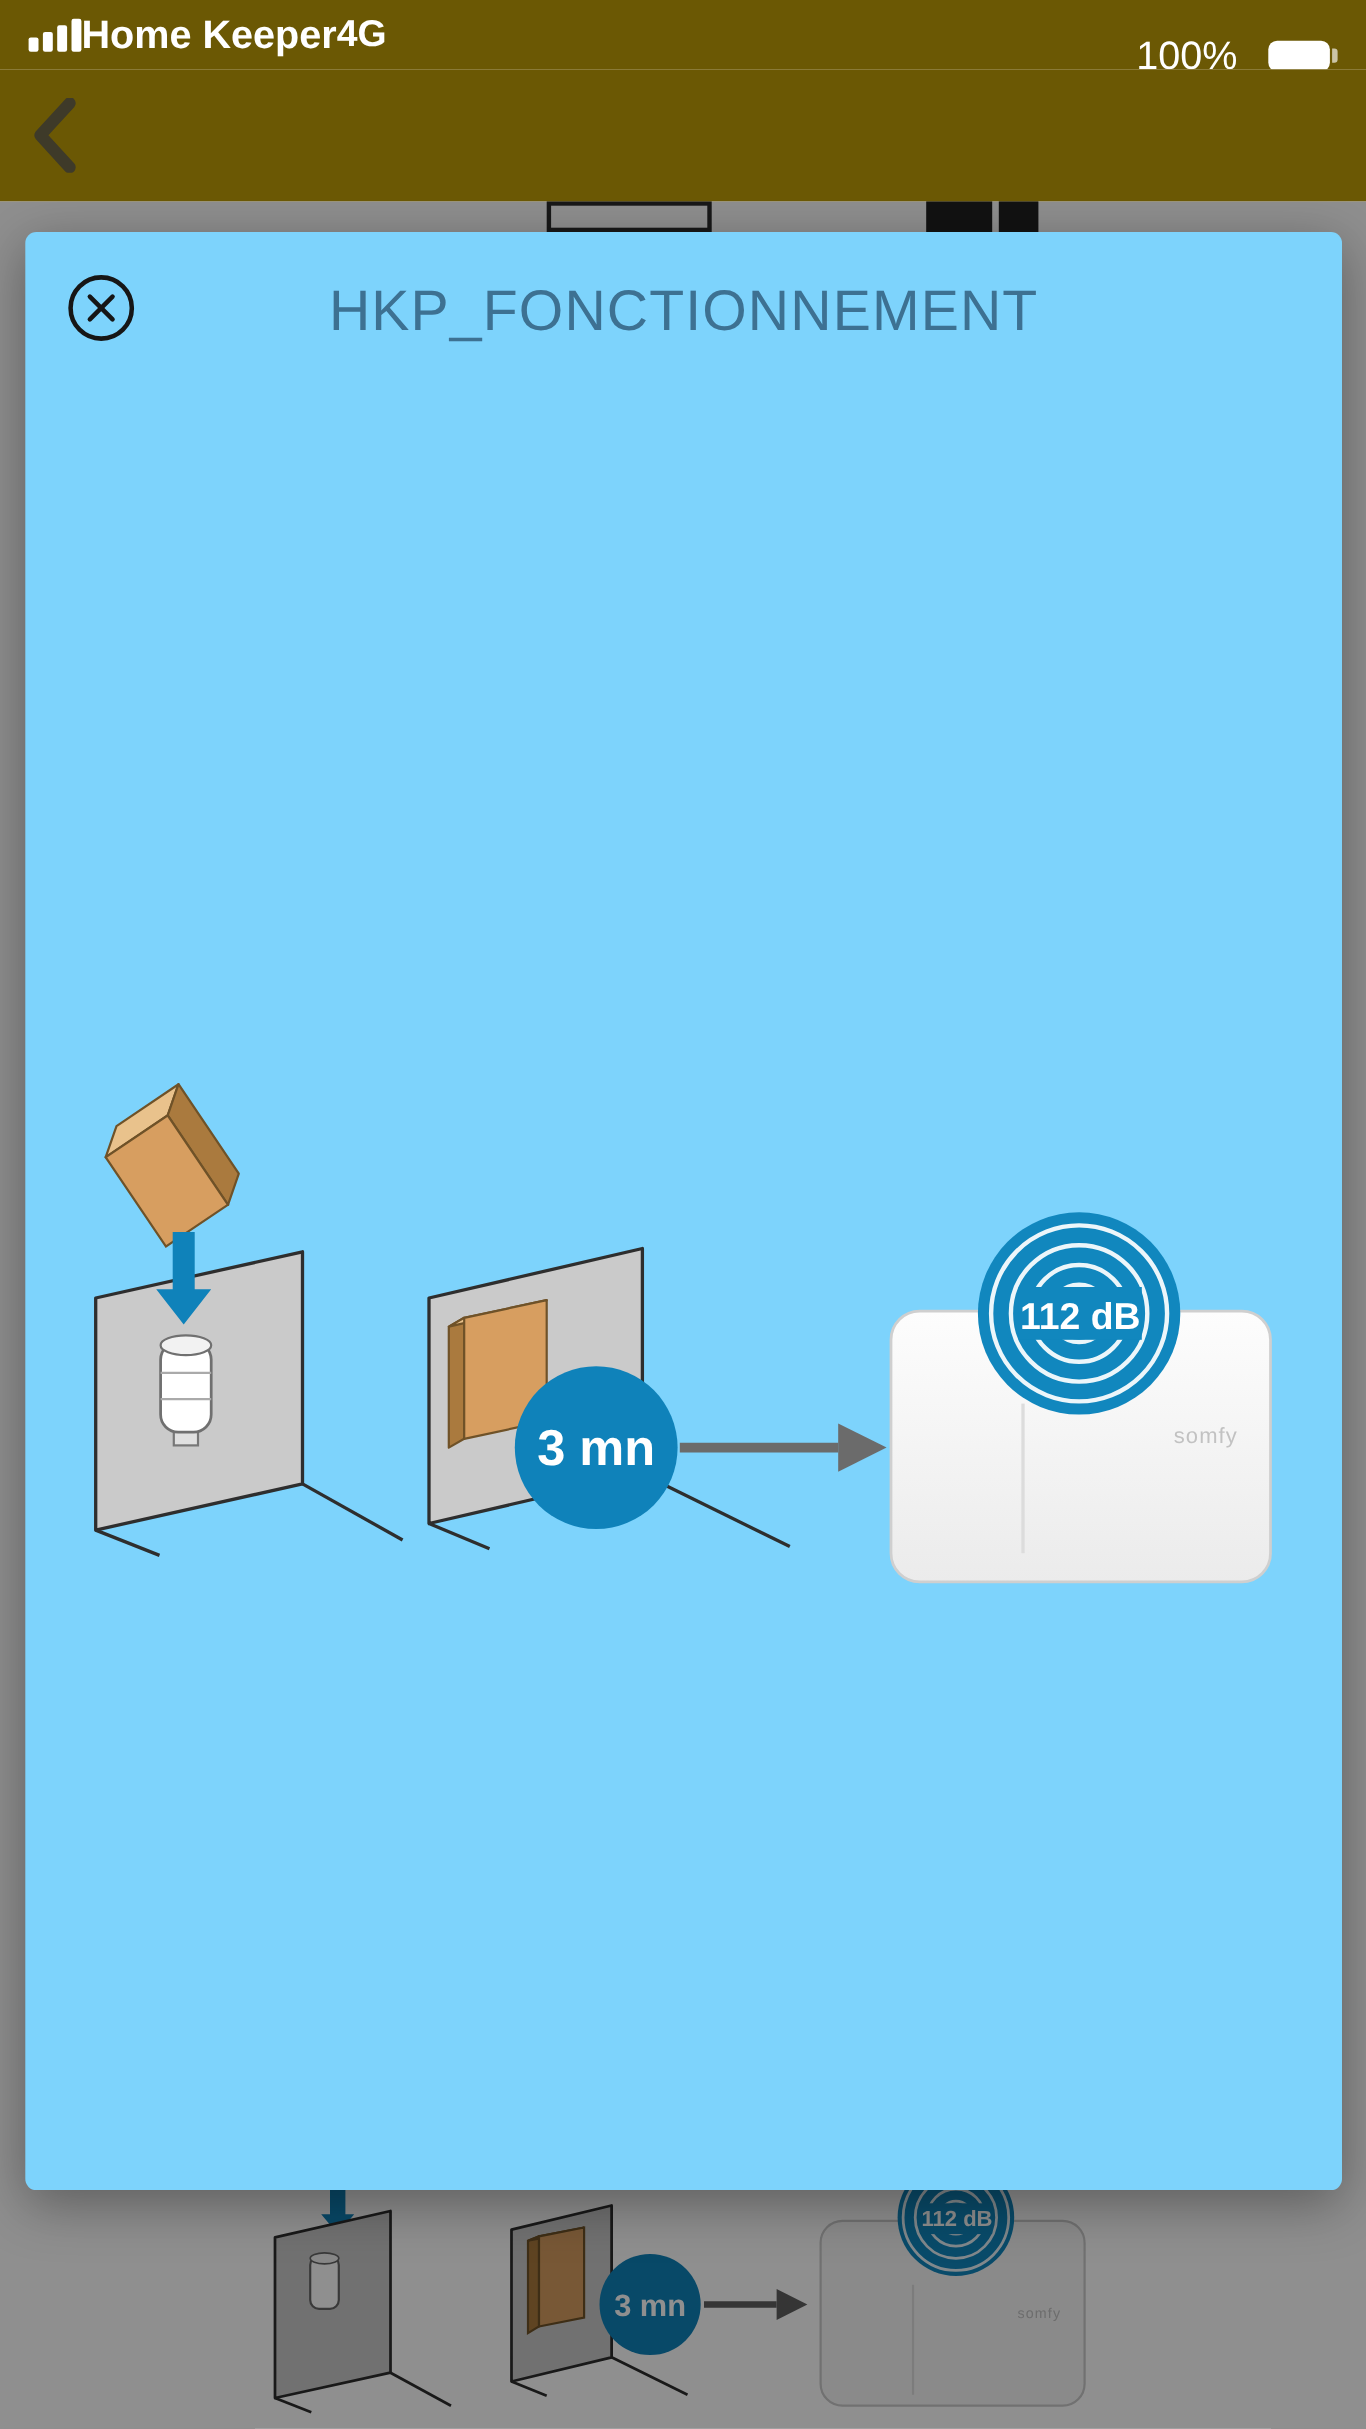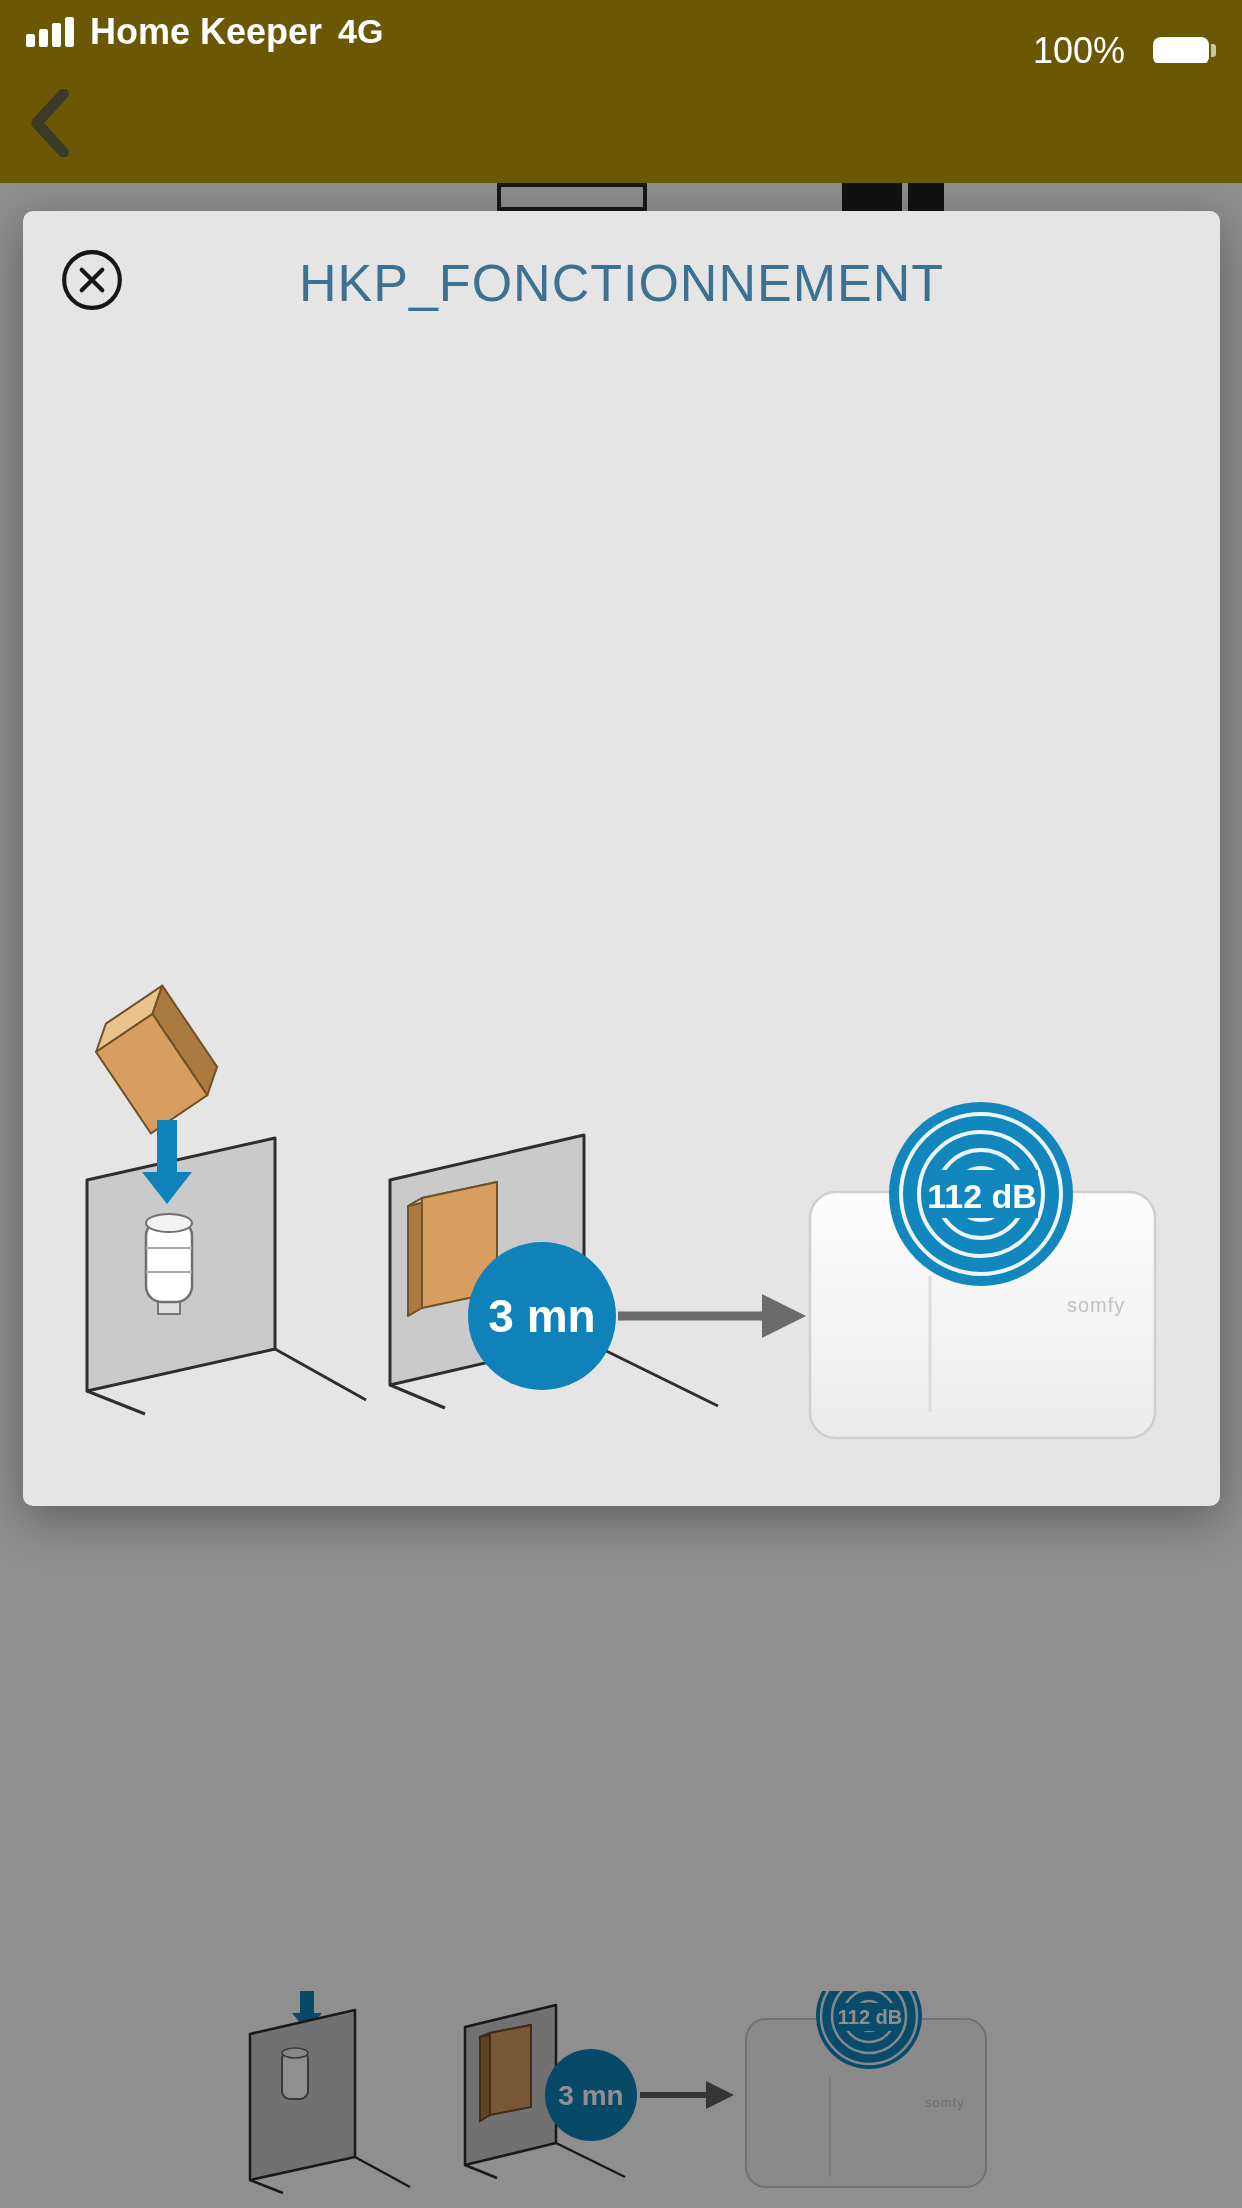--- a/index.html
+++ b/index.html
@@ -5,21 +5,21 @@
   html,body { margin:0; padding:0; background:#000; }
   body { font-family: "Liberation Sans", "DejaVu Sans", sans-serif; }
   .screen { position:relative; width:1242px; height:2208px; overflow:hidden; background:#ffffff; margin:0 auto; }
 
   
   .status-bar {
     position:absolute; top:0; left:0; width:100%; height:63px;
     background:#6b5804; color:#fff; display:flex; align-items:center;
     padding:0 26px; box-sizing:border-box; z-index:20;
   }
-  .sb-left { display:flex; align-items:center; gap:16px; }
+  .sb-left { display:flex; align-items:center; }
   .signal { display:flex; align-items:flex-end; gap:4px; height:32px; padding-bottom:2px; }
   .signal span { display:block; width:9px; background:#fff; border-radius:2px; }
   .signal .b1{height:13px} .signal .b2{height:18px} .signal .b3{height:24px} .signal .b4{height:30px}
   .carrier { font-size:36px; font-weight:600; }
   .network { font-size:34px; font-weight:700; }
   .sb-time {
     position:absolute; left:0; right:0; text-align:center;
     font-size:38px; font-weight:600; pointer-events:none;
   }
   .sb-right { margin-left:auto; display:flex; align-items:center; gap:28px; font-size:36px;margin-top:38px; }
@@ -45,22 +45,22 @@
   .frag-outline { position:absolute; border:4px solid #2b2b2b; background:transparent; box-sizing:border-box; }
   .preview-svg { position:absolute; left:0; top:1808px; width:1242px; height:217px; }
 
   .dim-overlay {
     position:absolute; top:183px; left:0; width:1242px; height:2025px;
     background:rgba(0,0,0,0.44); z-index:5;
   }
 
   
   .modal {
-    position:absolute; left:23px; top:211px; width:1197px; height:1295px;
-    background:#e5e5e5; border-radius:10px; z-index:10;
+    position:absolute; left:23px; top:211px; width:1197px; height:1780px;
+    background:#7dd3fc; border-radius:10px; z-index:10;
     box-shadow:0 12px 48px rgba(0,0,0,0.35);
   }
   .close-btn {
     position:absolute; left:36px; top:36px; width:66px; height:66px;
     background:none; border:none; padding:0; cursor:pointer;
   }
   .modal-title {
     position:absolute; top:40px; left:0; right:0; height:64px; line-height:64px;
     text-align:center; font-size:52px; font-weight:400; color:#3d7192; letter-spacing:1px;
   }

